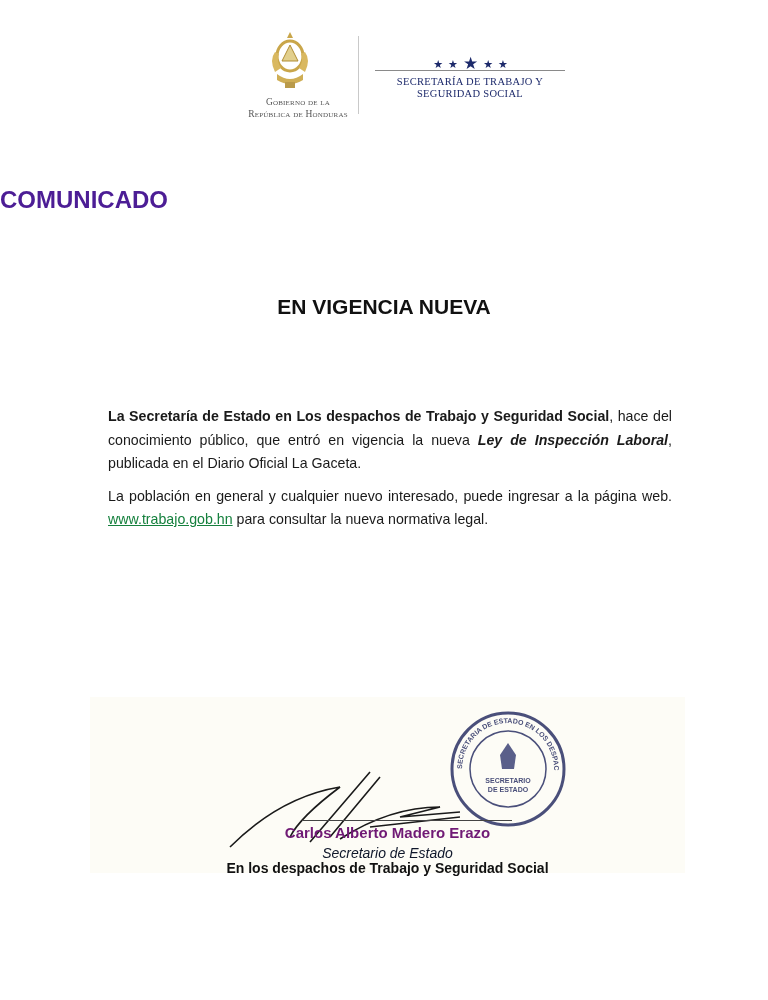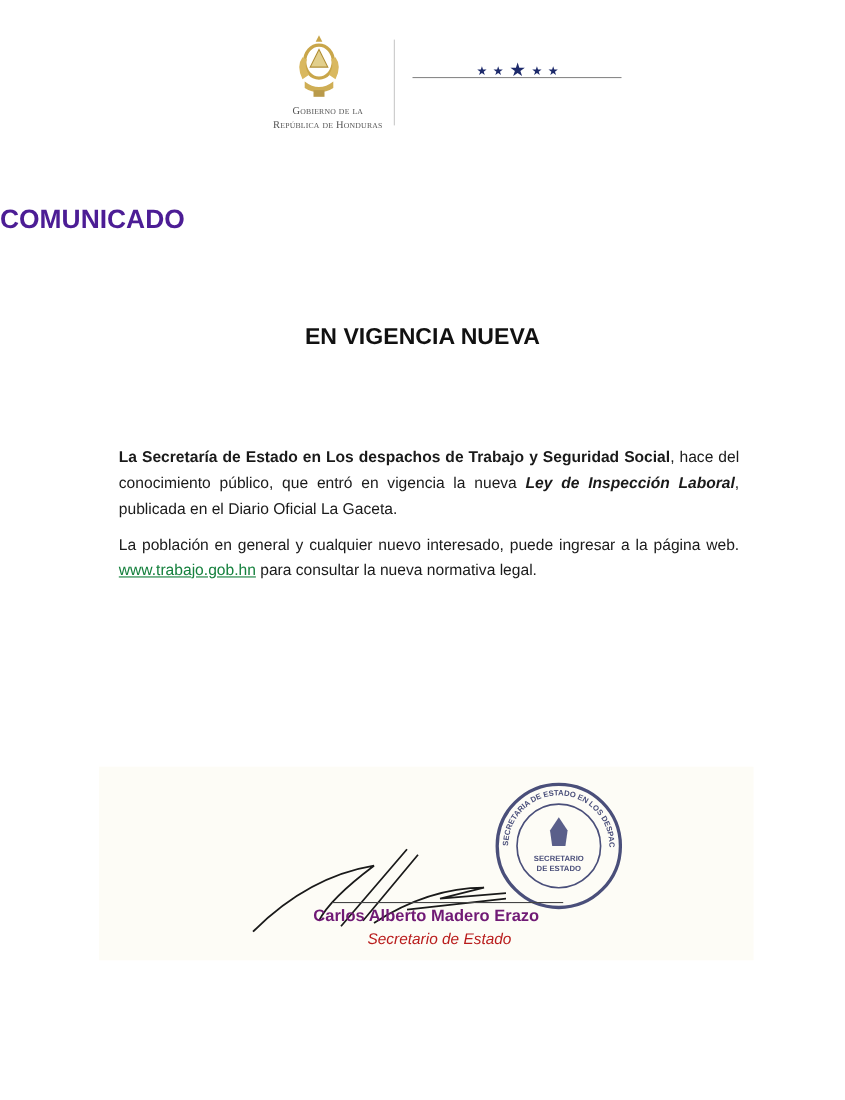--- a/index.html
+++ b/index.html
@@ -24,21 +24,21 @@
   .body { position: absolute; left: 108px; top: 405px; width: 564px; font-size: 14.2px; line-height: 23.5px; text-align: justify; color: #1a1a1a; }
   .body p { margin: 0 0 9px 0; }
   .body .b { font-weight: bold; }
   .body .bi { font-weight: bold; font-style: italic; }
   .body a { color: #15803d; text-decoration: underline; }
 
   
   .sigblock { position: absolute; left: 90px; top: 697px; width: 595px; height: 176px; background: #fdfcf6; }
   .sig-line { position: absolute; left: 212px; top: 123px; width: 210px; height: 1px; background: #444; }
   .signer { position: absolute; left: 0; top: 127px; width: 595px; text-align: center; font-weight: bold; font-size: 15px; color: #701a75; }
-  .role { position: absolute; left: 12px; top: 148px; width: 595px; text-align: center; font-style: italic; font-size: 14px; color: #b91c1c; }
+  .role { position: absolute; left: 0; top: 148px; width: 595px; text-align: center; font-style: italic; font-size: 14px; color: #0f172a; }
   .dept { position: absolute; left: 0; top: 163px; width: 595px; text-align: center; font-weight: bold; font-size: 14px; color: #111; }
   .scribble { position: absolute; left: 130px; top: 60px; width: 260px; height: 100px; }
   .seal { position: absolute; left: 358px; top: 12px; width: 120px; height: 120px; }
 </style>
 </head>
 <body>
 
 <div class="page">
 
   <div class="header">
@@ -51,20 +51,24 @@
       <path d="M10 44 Q23 54 36 44 L36 50 Q23 58 10 50 Z" fill="#cfae55"></path>
       <rect x="18" y="52" width="10" height="6" fill="#b99a4a"></rect>
     </svg>
     <div class="gov-text">
       <div>Gobierno de la</div>
       <div>República de Honduras</div>
     </div>
     <div class="vsep"></div>
     <div class="stars">★★<span class="big">★</span>★★</div>
     <div class="hline"></div>
+    <div class="sec-text">
+      <div>SECRETARÍA DE TRABAJO Y</div>
+      <div>SEGURIDAD SOCIAL</div>
+    </div>
   </div>
 
   <div class="title">COMUNICADO</div>
 
   <div class="subtitle">
     <div>EN VIGENCIA NUEVA</div>
   </div>
 
   <div class="body">
     <p><span class="b">La Secretaría de Estado en Los despachos de Trabajo y Seguridad Social</span><span>, hace del conocimiento público, que entró en vigencia   la nueva </span><span class="bi">Ley de Inspección Laboral</span><span>, publicada en el Diario Oficial La Gaceta.</span></p>
@@ -82,15 +86,16 @@
       <path d="M60 34 L68 46 L66 60 L54 60 L52 46 Z" fill="#5a5f8a"></path>
       <text x="60" y="74" text-anchor="middle" font-size="7" fill="#4a4f7a" font-family="Liberation Sans, sans-serif" font-weight="bold">SECRETARIO</text>
       <text x="60" y="83" text-anchor="middle" font-size="7" fill="#4a4f7a" font-family="Liberation Sans, sans-serif" font-weight="bold">DE ESTADO</text>
     </svg>
     <svg class="scribble" viewBox="0 0 260 100">
       <path d="M10 90 Q60 40 120 30 Q80 60 70 80 M90 85 L150 15 M110 80 L160 20 M120 82 Q170 50 220 50 L180 60 L240 55 M150 70 L240 60" fill="none" stroke="#1a1a1a" stroke-width="1.6"></path>
     </svg>
     <div class="sig-line"></div>
     <div class="signer">Carlos Alberto Madero Erazo</div>
     <div class="role">Secretario de Estado</div>
+    <div class="dept">En los despachos de Trabajo y Seguridad Social</div>
   </div>
 
 </div>
 
 </body></html>

